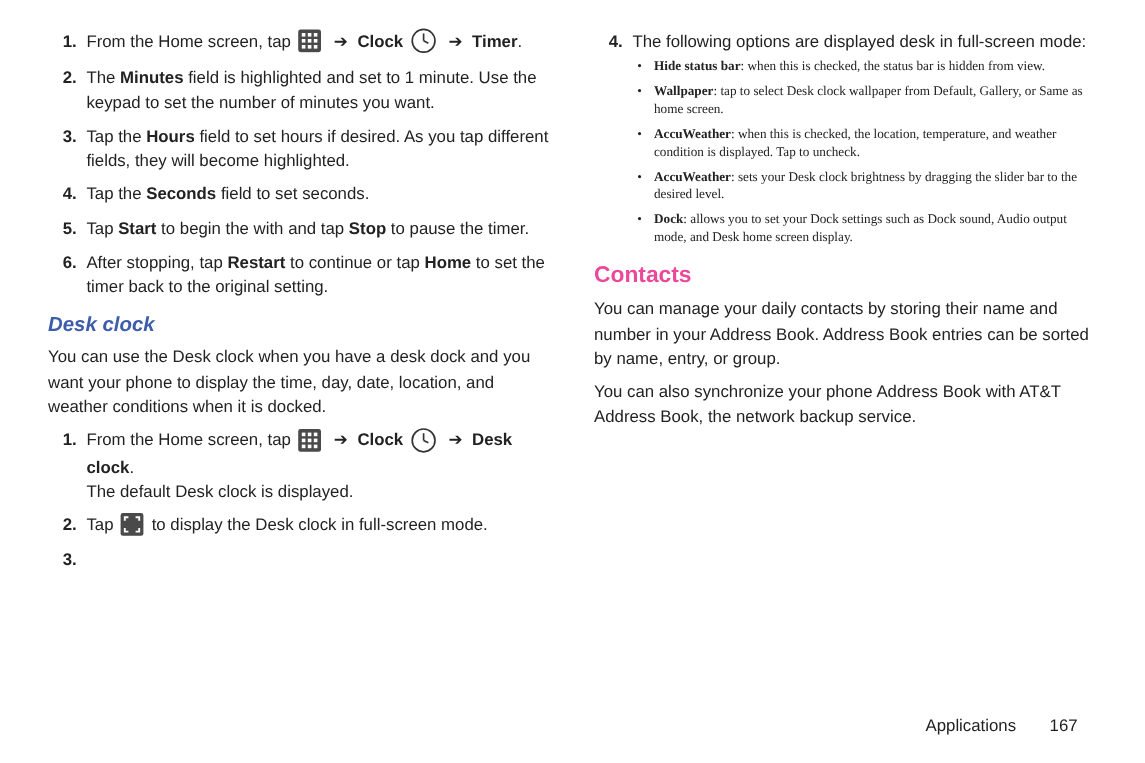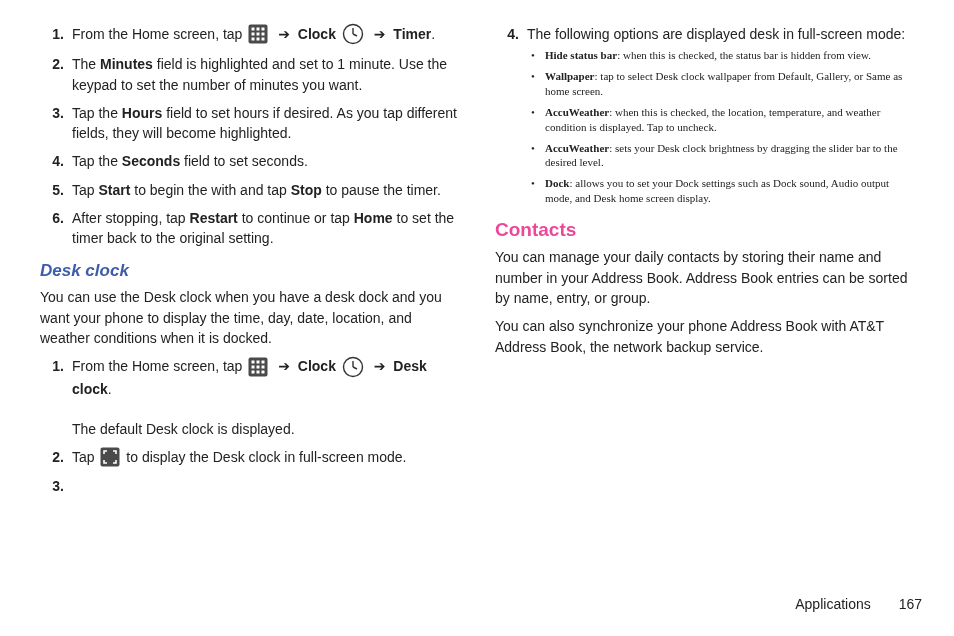--- a/index.html
+++ b/index.html
@@ -94,28 +94,28 @@
     top: 0;
   }
   p.body {
     margin: 4px 0 8px 0;
   }
   .footer {
     position: absolute;
     width: 954px;
     top: 596px;
     text-align: right;
-    padding-right: 32px;
+    padding-right: 56px;
     box-sizing: border-box;
     font-size: 14px;
     color: #222;
   }
   .footer .pn { display:inline-block; margin-left: 24px;}
   .sub {
-    margin-top: 20px;
+    margin-top: 0;
   }
 </style>
 </head>
 <body>
 
 <div class="page">
   <div class="col col-left">
     <ol>
       <li>
         <span class="num">1.</span>

